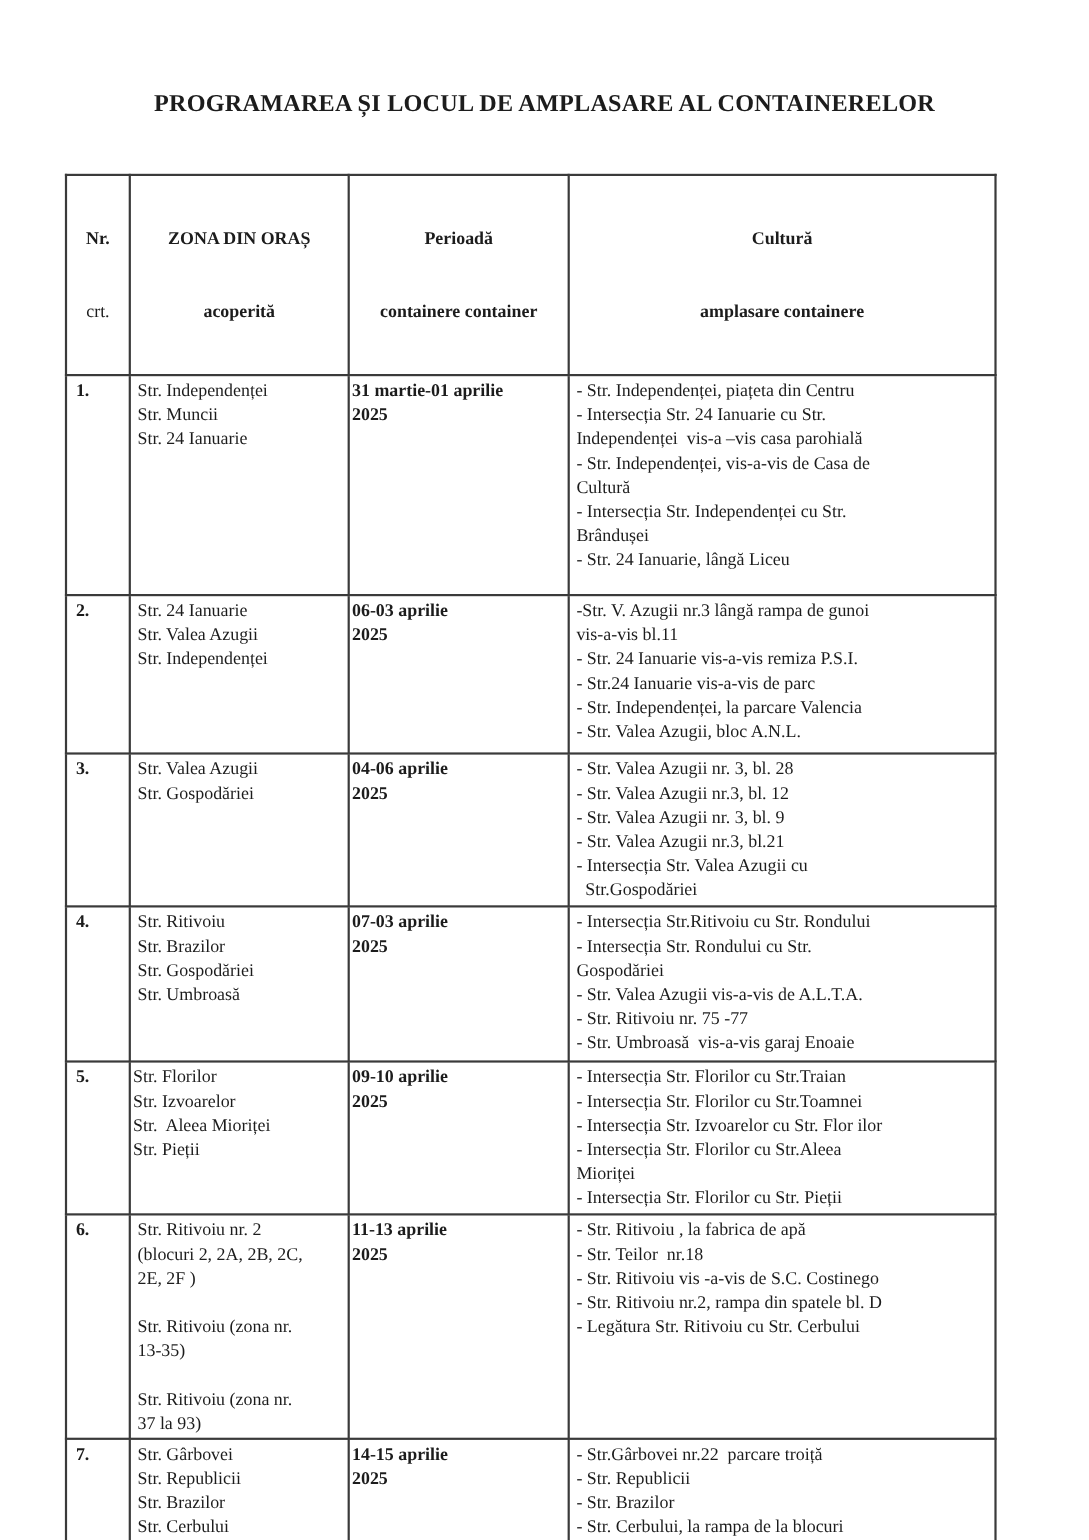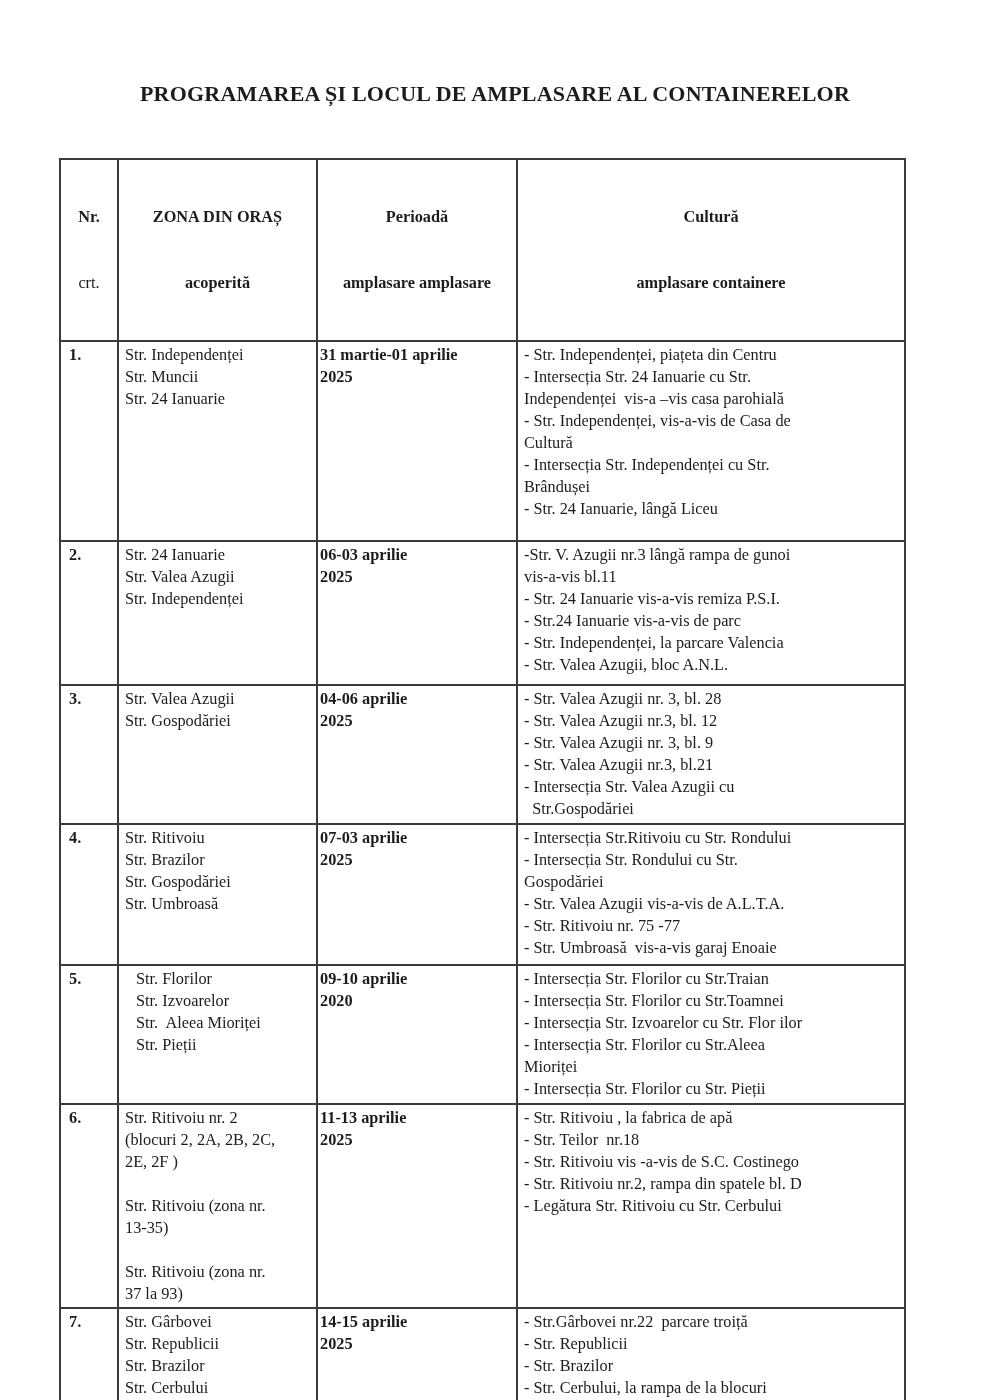--- a/index.html
+++ b/index.html
@@ -68,21 +68,21 @@
   td.cell-nr {
     font-weight: bold;
     padding-left: 8px;
   }
   td.cell-period {
     font-weight: bold;
     text-align: left;
     padding-left: 2px;
     padding-right: 2px;
   }
-  td.cell-zone.flush { padding-left: 17px; margin-left: 20px; }
+  td.cell-zone.flush { padding-left: 2px; margin-left: 20px; }
 
   tbody tr:nth-child(1) { height: 200px; }
   tbody tr:nth-child(2) { height: 144px; }
   tbody tr:nth-child(3) { height: 139px; }
   tbody tr:nth-child(4) { height: 141px; }
   tbody tr:nth-child(5) { height: 139px; }
   tbody tr:nth-child(6) { height: 190px; }
   tbody tr:nth-child(7) { height: 137px; }
 </style>
 </head>
@@ -104,21 +104,21 @@
         <th class="h-nr">
           <div class="th-main">Nr.</div>
           <div class="th-sub">crt.</div>
         </th>
         <th class="h-zone">
           <div class="th-main">ZONA DIN ORAȘ</div>
           <div class="th-sub">acoperită</div>
         </th>
         <th class="h-period">
           <div class="th-main">Perioadă</div>
-          <div class="th-sub">amplasare amplasare</div>
+          <div class="th-sub">containere container</div>
         </th>
         <th class="h-loc">
           <div class="th-main">Cultură</div>
           <div class="th-sub">amplasare containere</div>
         </th>
       </tr>
     </thead>
     <tbody>
       <tr>
         <td class="cell-nr">1.</td>
@@ -178,21 +178,21 @@
 - Str. Ritivoiu nr. 75 -77
 - Str. Umbroasă  vis-a-vis garaj Enoaie</td>
       </tr>
       <tr>
         <td class="cell-nr">5.</td>
         <td class="cell-zone flush">Str. Florilor
 Str. Izvoarelor
 Str.  Aleea Mioriței
 Str. Pieții</td>
         <td class="cell-period">09-10 aprilie
-2020</td>
+2025</td>
         <td class="cell-loc">- Intersecția Str. Florilor cu Str.Traian
 - Intersecția Str. Florilor cu Str.Toamnei
 - Intersecția Str. Izvoarelor cu Str. Flor ilor
 - Intersecția Str. Florilor cu Str.Aleea
 Mioriței
 - Intersecția Str. Florilor cu Str. Pieții</td>
       </tr>
       <tr>
         <td class="cell-nr">6.</td>
         <td class="cell-zone">Str. Ritivoiu nr. 2

